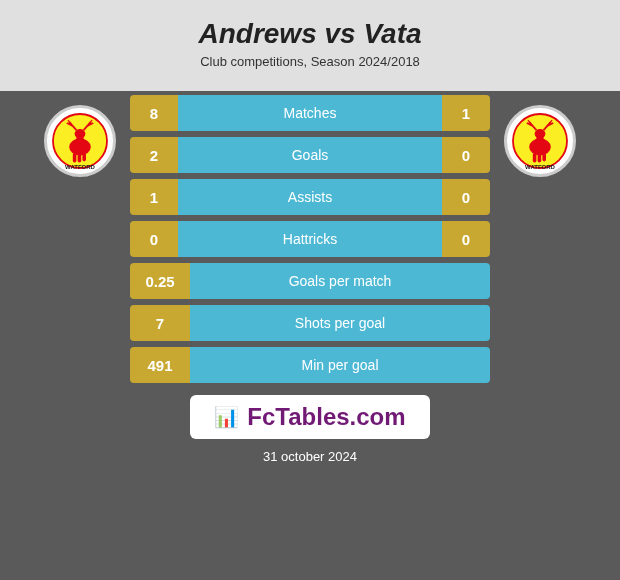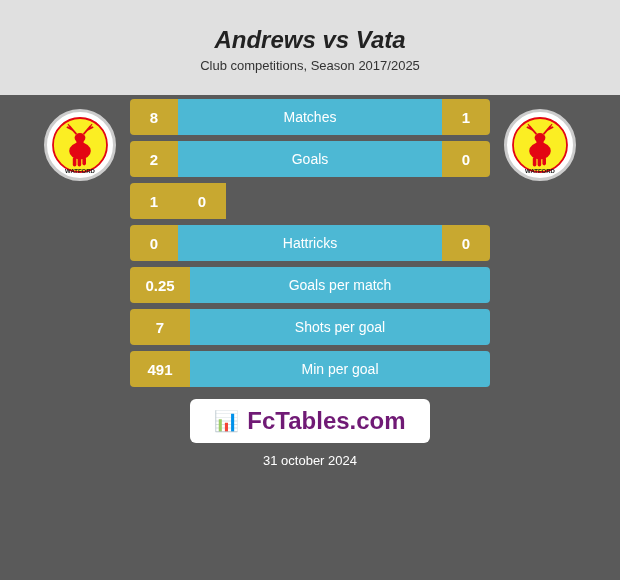--- a/index.html
+++ b/index.html
@@ -17,24 +17,24 @@
     .page-wrapper {
       width: 620px;
       height: 580px;
       background: #5a5a5a;
       display: flex;
       flex-direction: column;
       align-items: center;
     }
 
     .title {
-      font-size: 24px;
+      font-size: 28px;
       font-weight: bold;
       color: #222;
-      margin-top: 26px;
+      margin-top: 18px;
       margin-bottom: 4px;
       font-style: italic;
     }
 
     .subtitle {
       font-size: 13px;
       color: #333;
       margin-bottom: 16px;
     }
 
@@ -177,21 +177,21 @@
 
     
   </style>
 </head>
 <body>
 
 <div class="page-wrapper">
 
   <div class="top-section">
     <div class="title">Andrews vs Vata</div>
-    <div class="subtitle">Club competitions, Season 2017/2025</div>
+    <div class="subtitle">Club competitions, Season 2024/2018</div>
   </div>
 
   <div class="badges-row">
 
     <div class="team-logo left-badge">
       <svg class="logo-svg" viewBox="0 0 100 100" xmlns="http://www.w3.org/2000/svg">
         <ellipse cx="50" cy="50" rx="45" ry="45" fill="#FBEE23" stroke="#e30613" stroke-width="3"></ellipse>
         <ellipse cx="50" cy="50" rx="38" ry="38" fill="#FBEE23"></ellipse>
 
         <g fill="#e30613">
@@ -225,20 +225,21 @@
           <div class="stat-label">Matches</div>
           <div class="stat-right">1</div>
         </div>
         <div class="stat-row">
           <div class="stat-left">2</div>
           <div class="stat-label">Goals</div>
           <div class="stat-right">0</div>
         </div>
         <div class="stat-row">
           <div class="stat-left">1</div>
+          <div class="stat-label">Assists</div>
           <div class="stat-right">0</div>
         </div>
         <div class="stat-row">
           <div class="stat-left">0</div>
           <div class="stat-label">Hattricks</div>
           <div class="stat-right">0</div>
         </div>
         <div class="stat-row single">
           <div class="stat-left">0.25</div>
           <div class="stat-label">Goals per match</div>

